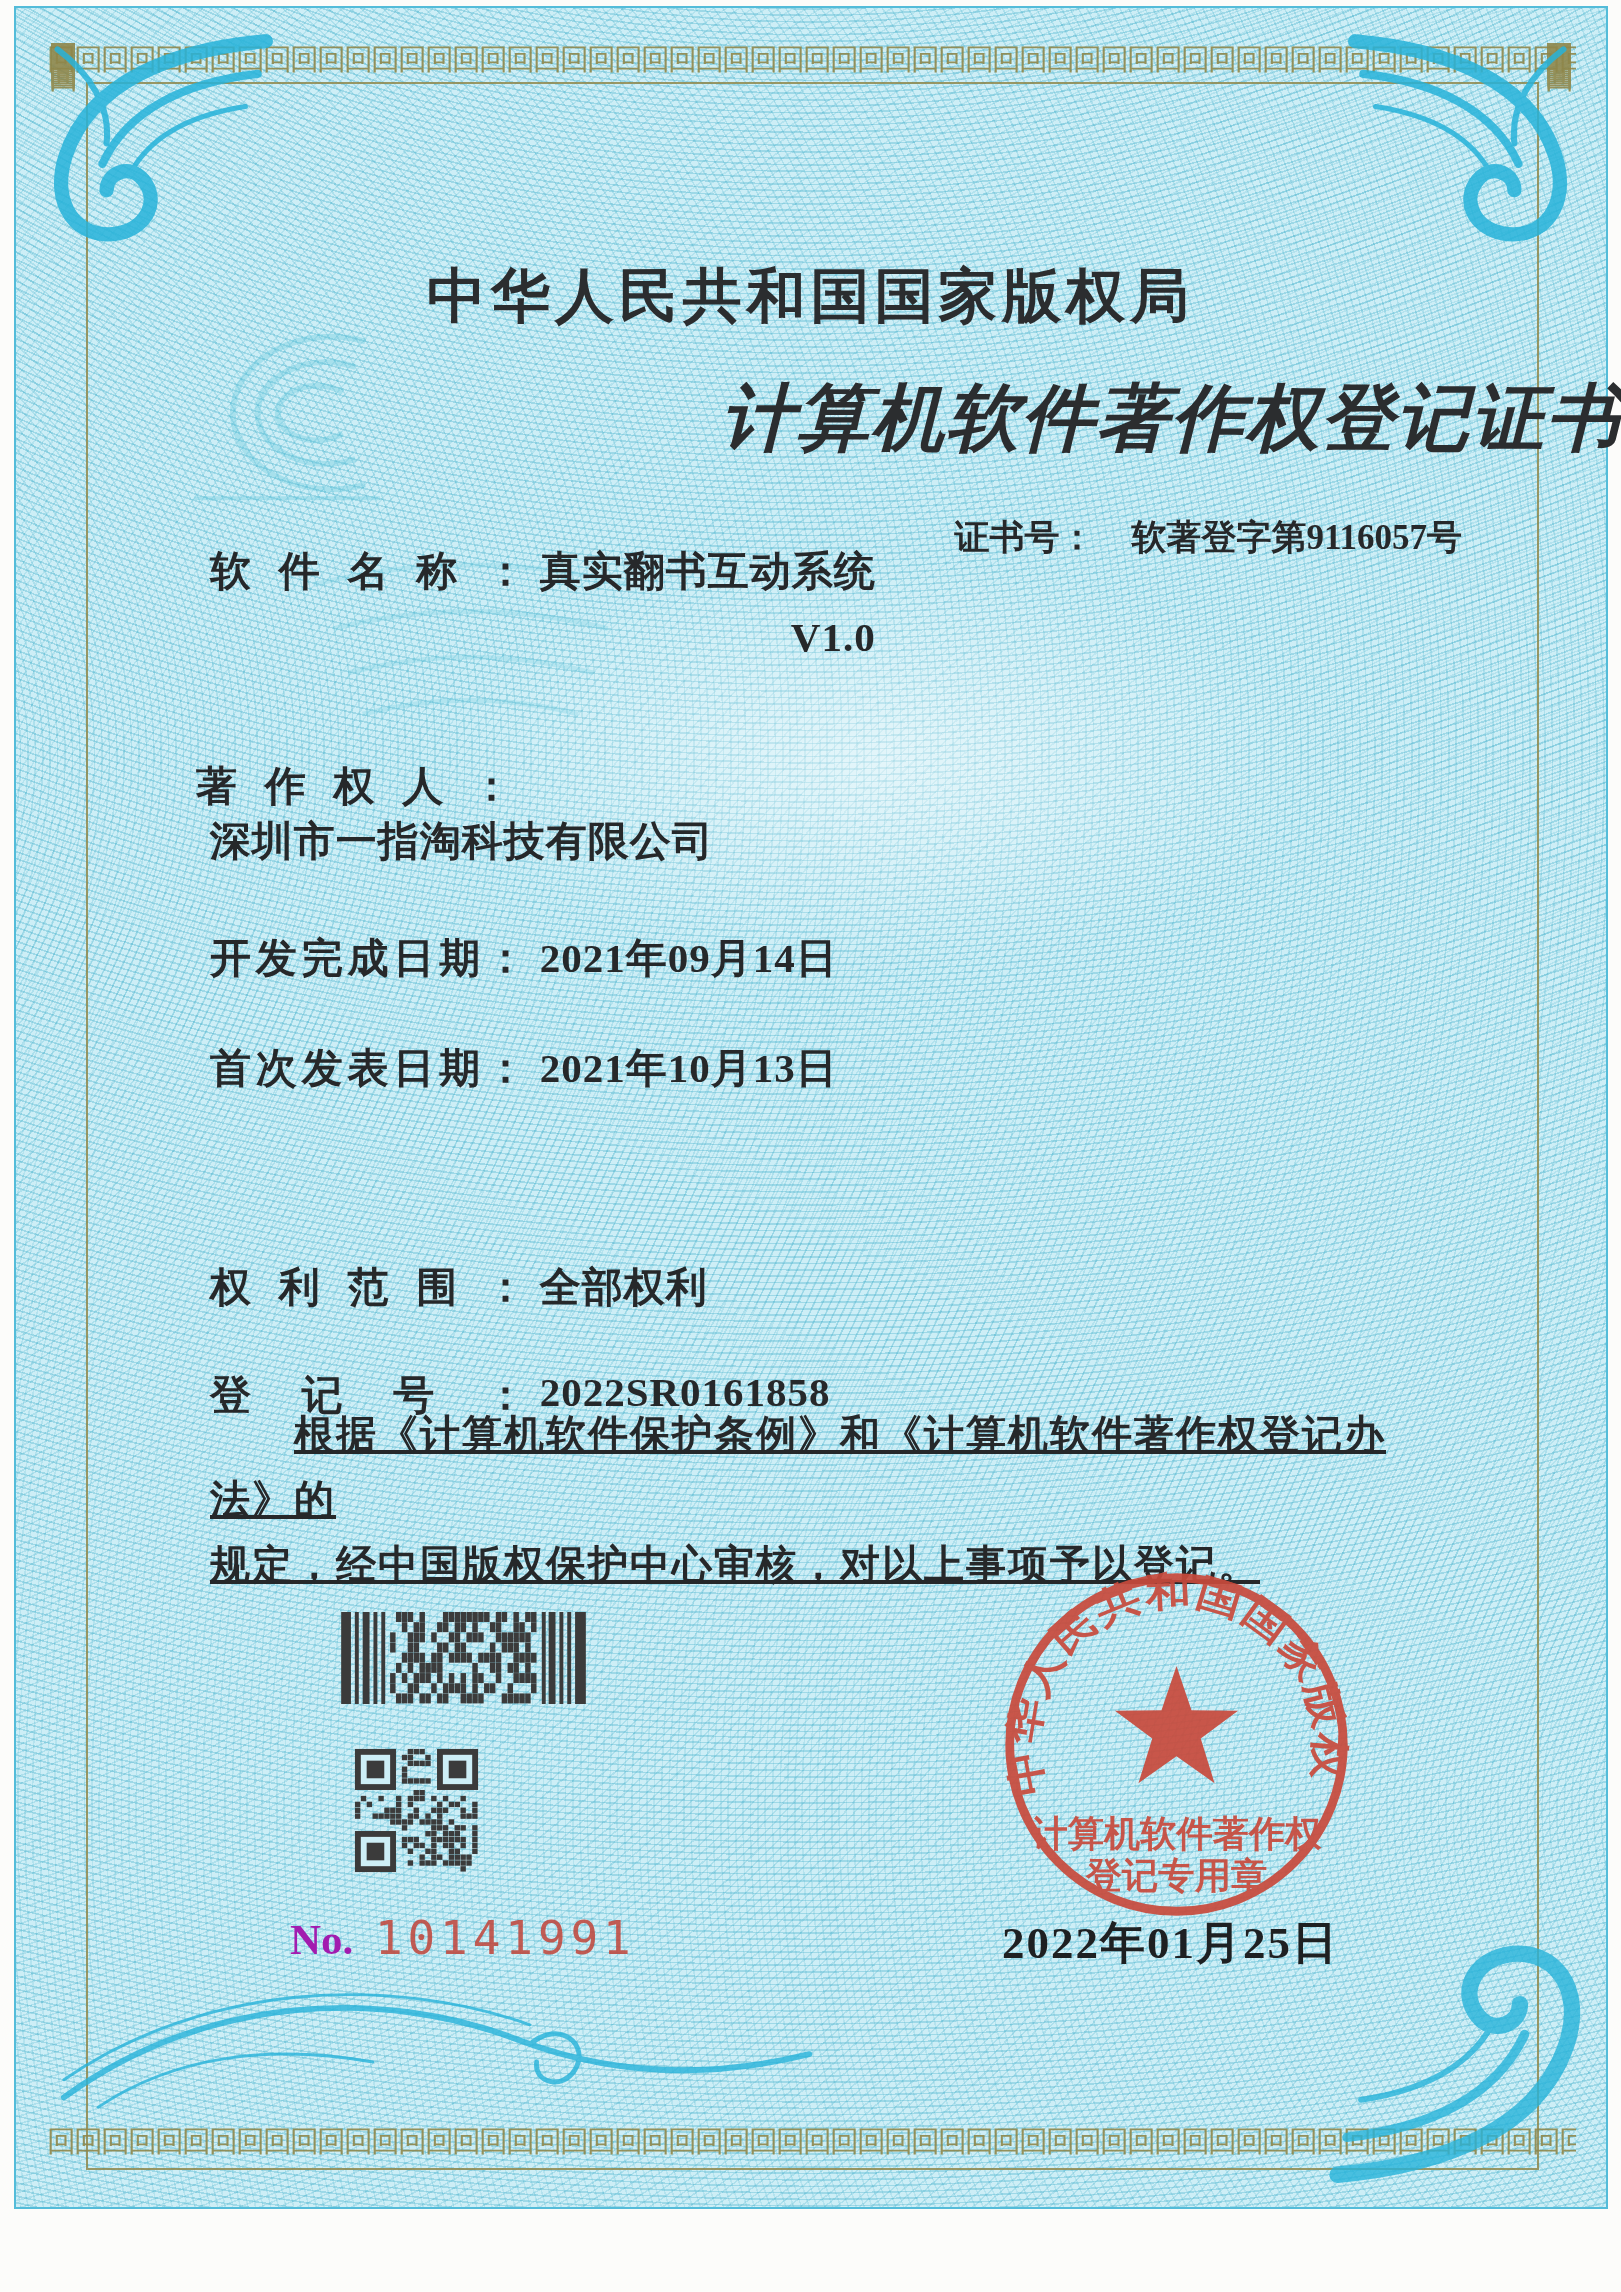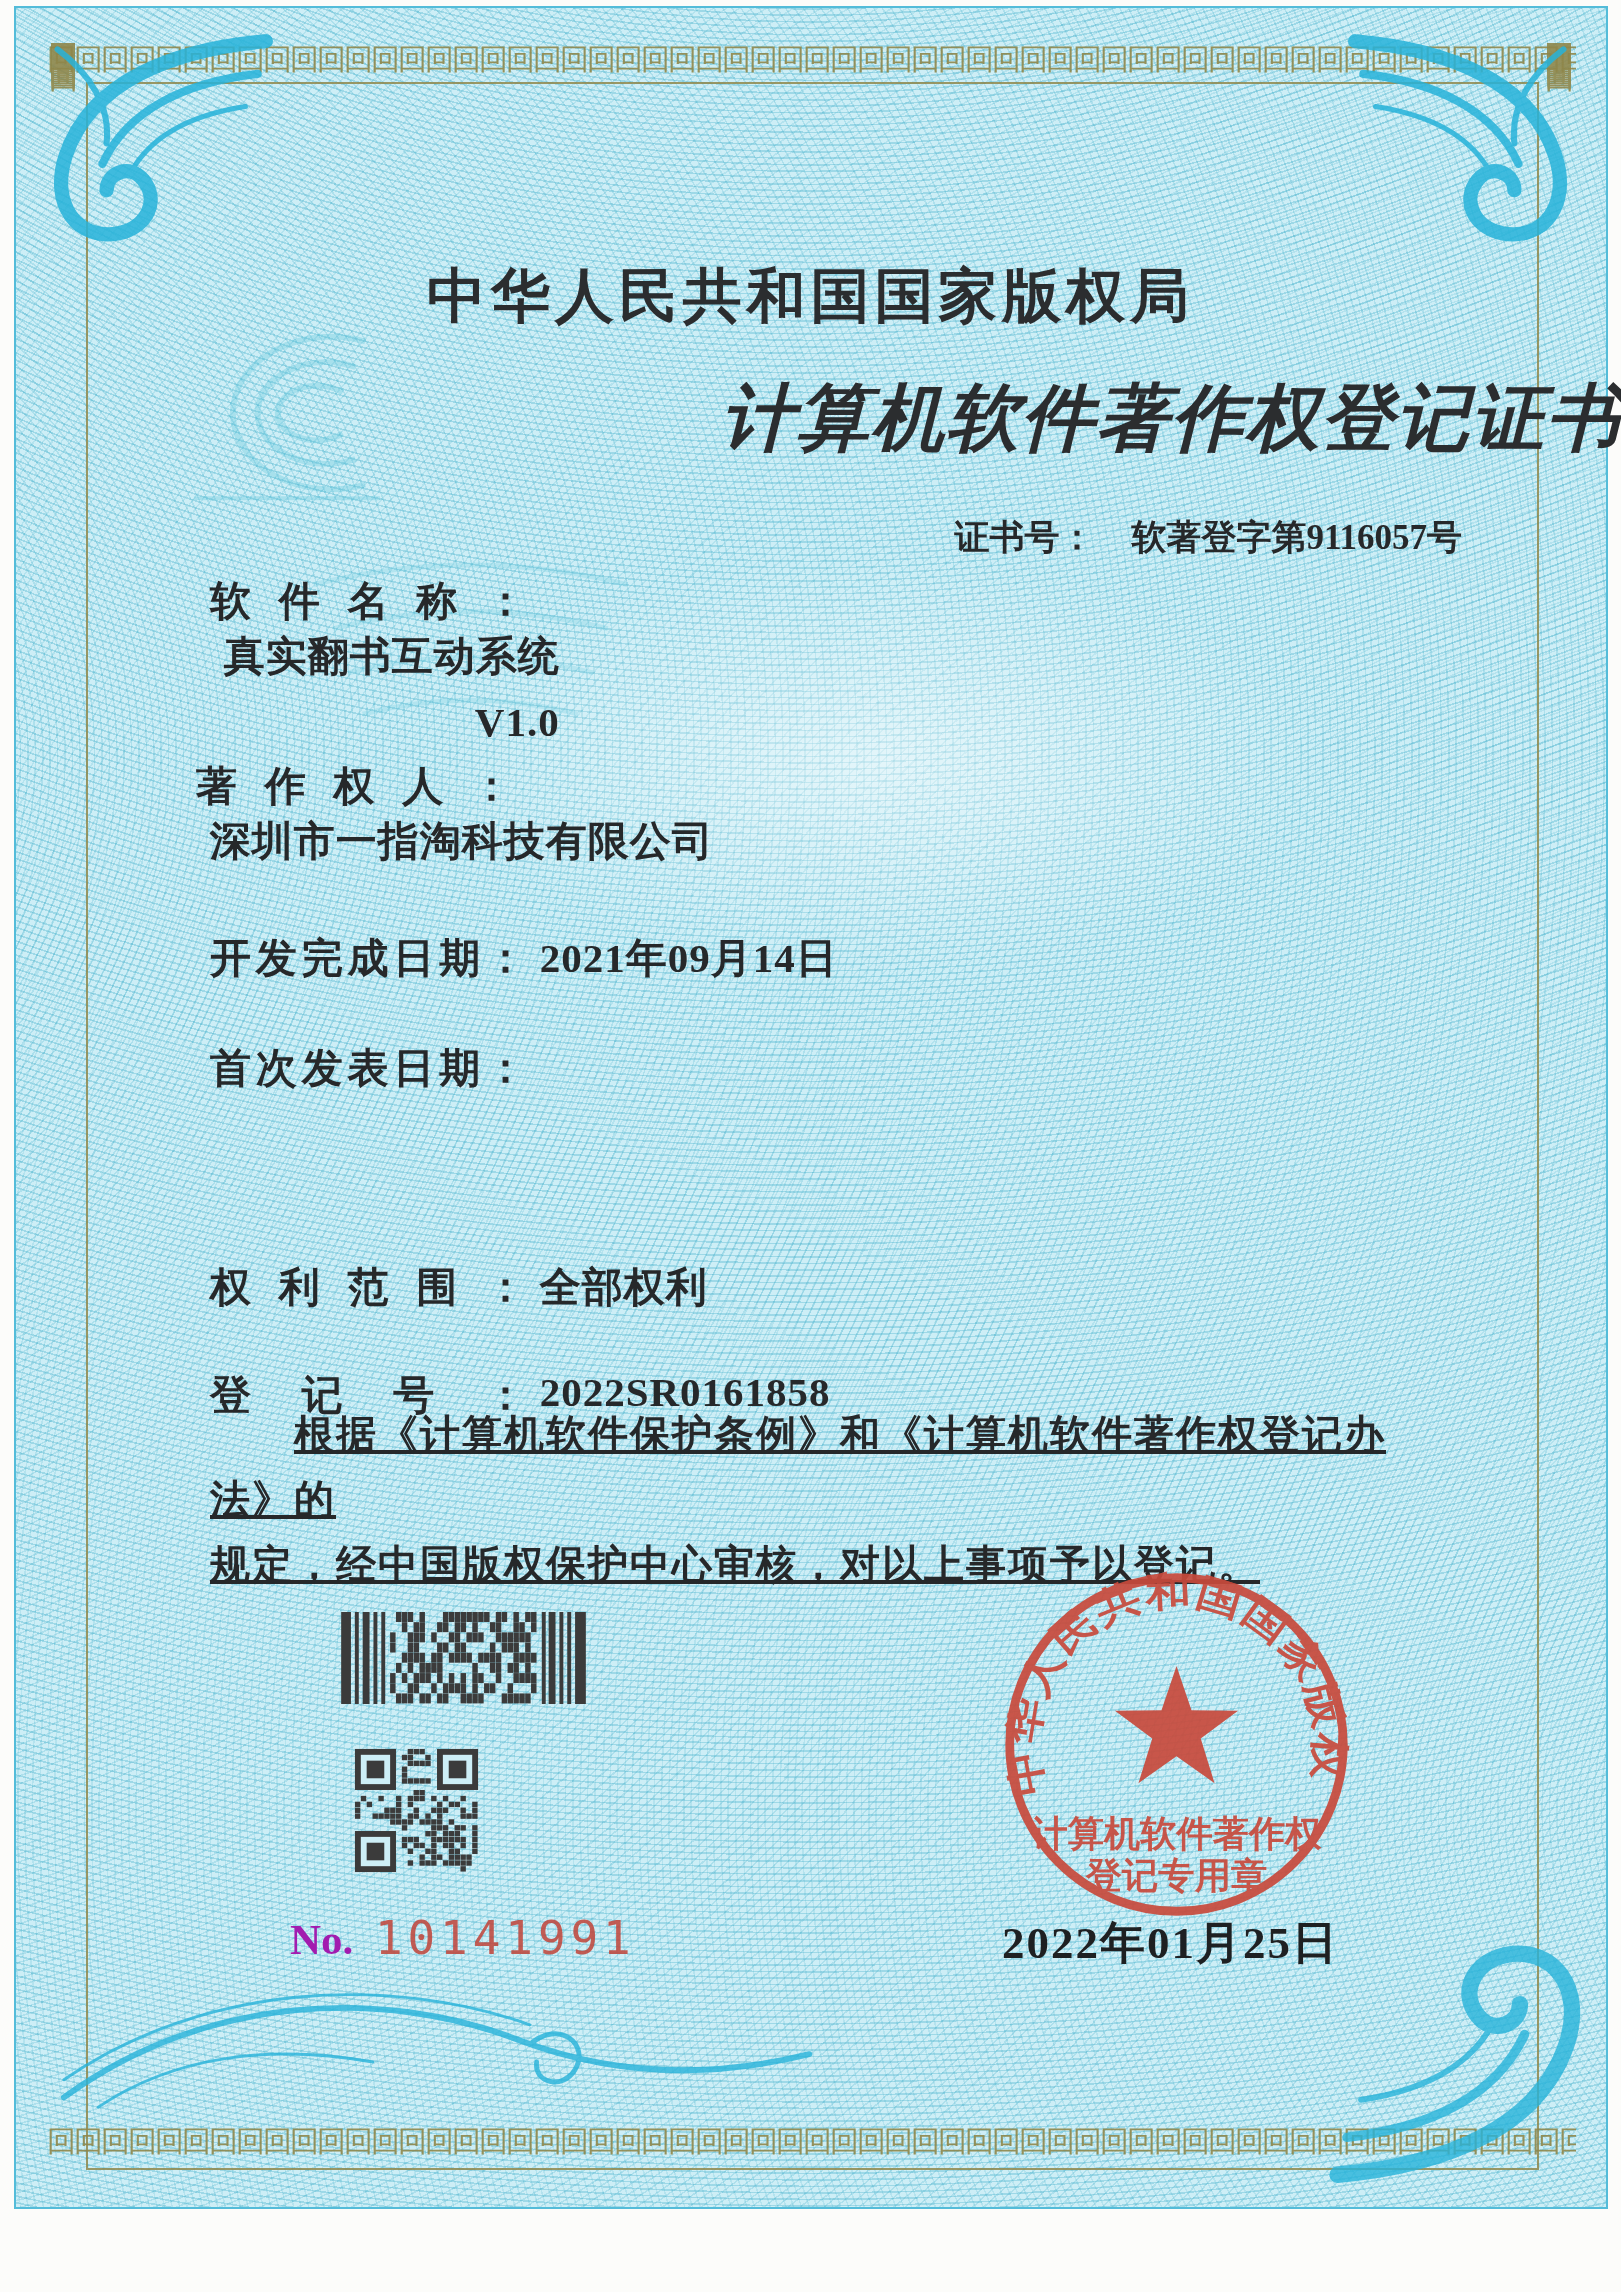--- a/index.html
+++ b/index.html
@@ -138,37 +138,38 @@
   </svg>
 
   <div class="title">中华人民共和国国家版权局</div>
   <div class="subtitle">计算机软件著作权登记证书</div>
 
   <div class="certno">
     <span>证书号：</span>
     <span>软著登字第9116057号</span>
   </div>
 
-  <div class="row" style="left:210px; top:574px;flex-direction:column;">
+  <div class="row" style="left:210px; top:544px;">
     <span class="lbl">软件名称：</span>
     <span class="val">
       <div>真实翻书互动系统</div>
       <div class="ver">V1.0</div>
     </span>
   </div>
   <div class="row" style="left:196px; top:759px;flex-direction:column;">
     <span class="lbl">著作权人：</span>
     <span class="val">深圳市一指淘科技有限公司</span>
   </div>
   <div class="row" style="left:210px; top:931px;">
     <span class="lbl">开发完成日期：</span>
     <span class="val">2021年09月14日</span>
   </div>
   <div class="row" style="left:210px; top:1041px;">
     <span class="lbl">首次发表日期：</span>
+    <span class="val">2021年10月13日</span>
   </div>
   <div class="row" style="left:210px; top:1260px;">
     <span class="lbl">权利范围：</span>
     <span class="val">全部权利</span>
   </div>
   <div class="row" style="left:210px; top:1368px;">
     <span class="lbl">登记号：</span>
     <span class="val">2022SR0161858</span>
   </div>
 

